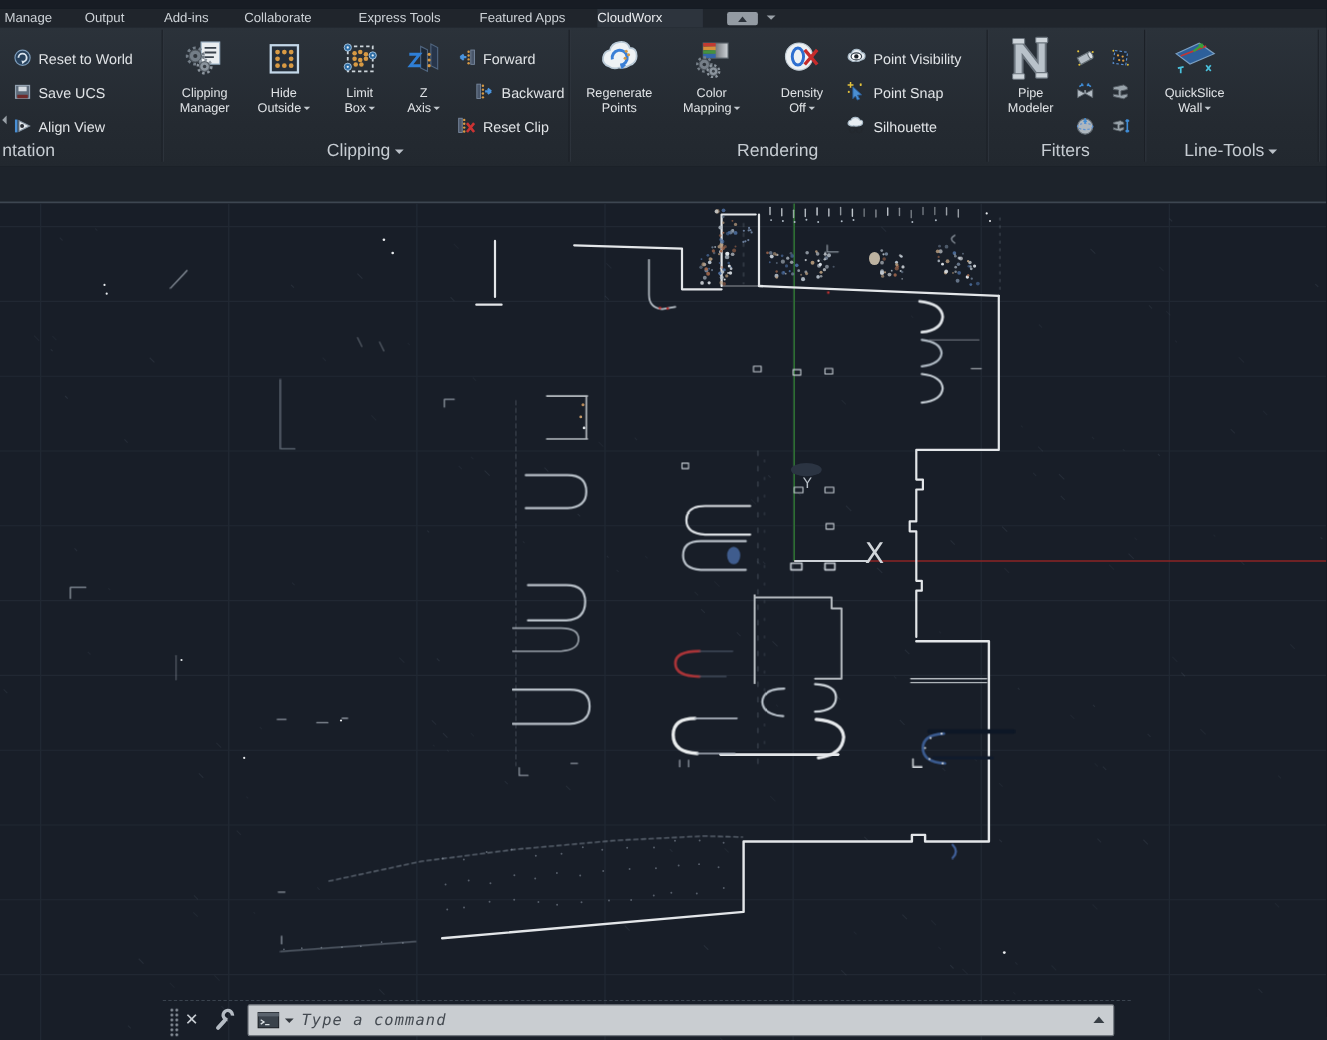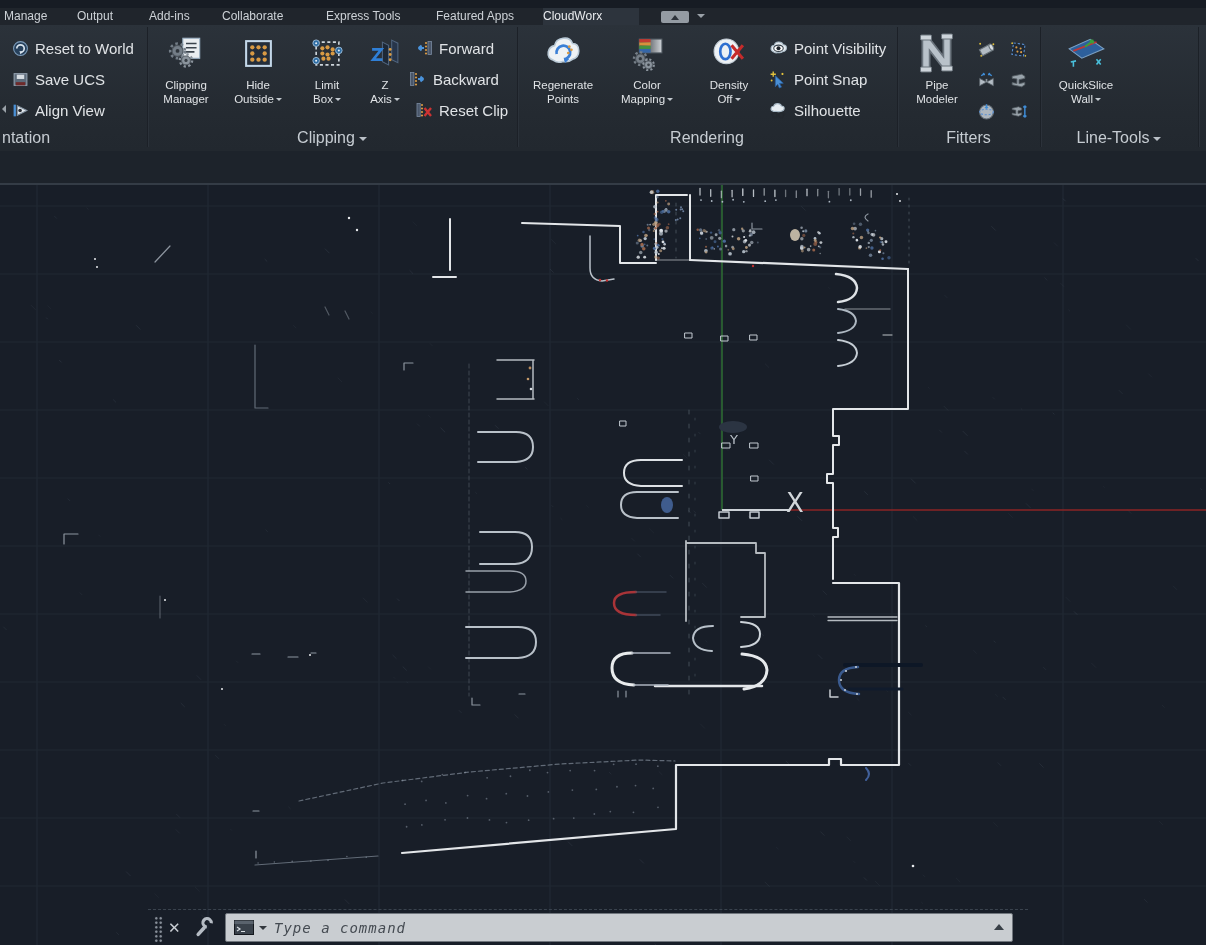--- a/index.html
+++ b/index.html
@@ -24,22 +24,22 @@
   .plabel{position:absolute;bottom:3px;left:0;width:100%;text-align:center;font-size:16px;
           color:#c6ccd2;white-space:nowrap;}
   .ddp{display:inline-block;width:0;height:0;border:4px solid transparent;
        border-top-color:#bac0c7;margin-left:4px;vertical-align:middle;transform:translateY(2px);}
   .bigbtn{position:absolute;top:2px;height:101px;display:flex;flex-direction:column;
           align-items:center;cursor:default;}
   .bicon{height:52px;display:flex;align-items:center;justify-content:center;}
   .blabel{font-size:11.5px;line-height:13.5px;text-align:center;color:#e0e3e6;white-space:nowrap;}
   .dd{display:inline-block;width:0;height:0;border:3.5px solid transparent;
       border-top-color:#c3c9cf;margin-left:2px;vertical-align:middle;transform:translateY(2px);}
-  .rowbtn{position:absolute;height:26px;display:flex;align-items:center;gap:6px;
-          font-size:15px;color:#e0e3e6;white-space:nowrap;cursor:default;}
+  .rowbtn{position:absolute;height:26px;display:flex;align-items:flex-end;gap:6px;
+          font-size:13px;color:#e0e3e6;white-space:nowrap;cursor:default;}
   
   .vp{position:absolute;top:143px;left:0;}
   
   .dock{position:absolute;left:140px;top:900px;width:890px;height:40px;}
   .dock-border{position:absolute;left:8px;top:1px;width:880px;border-top:1px dashed #3a434e;}
   .drag-handle{position:absolute;left:14px;top:8px;width:9px;height:27px;
       background-image:radial-gradient(#8d959f 1px,transparent 1.4px);background-size:4.5px 4.5px;}
   .dock-x{position:absolute;left:28px;top:7px;font-size:15px;color:#c9ced4;line-height:26px;}
   .dock-wrench{position:absolute;left:54px;top:8px;}
   .cmdbar{position:absolute;left:85px;top:5px;width:788px;height:29px;background:#c9cdd1;
@@ -193,21 +193,21 @@
               <circle cx="11" cy="4" r="1.1"></circle>
               <circle cx="11" cy="7.5" r="1.1"></circle>
               <circle cx="11" cy="11" r="1.1"></circle>
               <circle cx="11" cy="14.5" r="1.1"></circle>
             </g>
             <rect x="13" y="2.5" width="3.4" height="13" fill="#49566a" stroke="#7a8aa0" stroke-width="0.8"></rect>
             <path d="M9,9 H3.5 M3.5,9 L6.6,6.6 M3.5,9 L6.6,11.4" stroke="#4a93dc" stroke-width="2" fill="none"></path>
           </svg>
         <span>Forward</span>
       </div>
-      <div class="rowbtn" style="left:260px;top:41px">
+      <div class="rowbtn" style="left:283px;top:41px">
         <svg width="18" height="18" viewBox="0 0 18 18">
             <rect x="1.5" y="2.5" width="3.4" height="13" fill="#49566a" stroke="#7a8aa0" stroke-width="0.8"></rect>
             <g fill="#d89a44">
               <circle cx="7" cy="4" r="1.1"></circle>
               <circle cx="7" cy="7.5" r="1.1"></circle>
               <circle cx="7" cy="11" r="1.1"></circle>
               <circle cx="7" cy="14.5" r="1.1"></circle>
             </g>
             <path d="M9,9 H14.5 M14.5,9 L11.4,6.6 M14.5,9 L11.4,11.4" stroke="#4a93dc" stroke-width="2" fill="none"></path>
           </svg>

